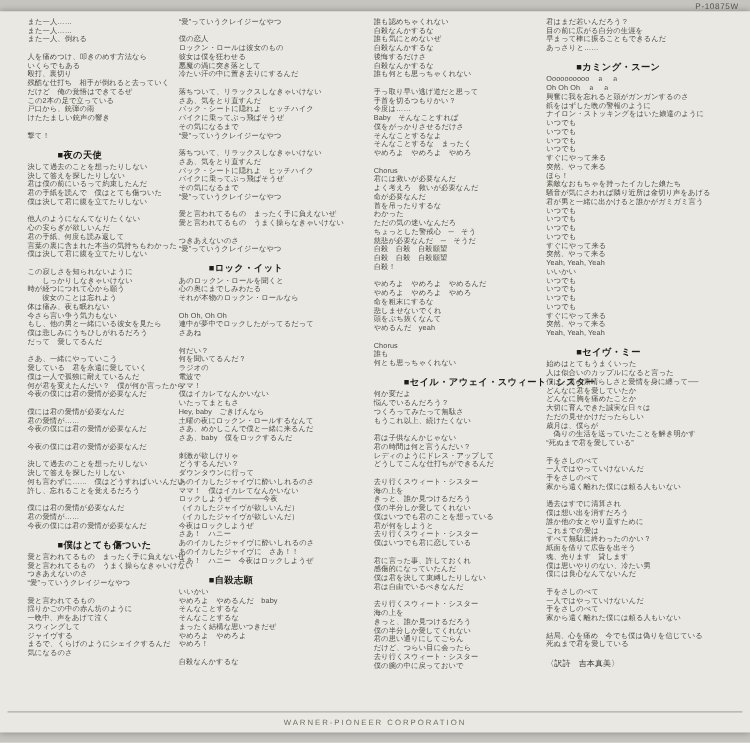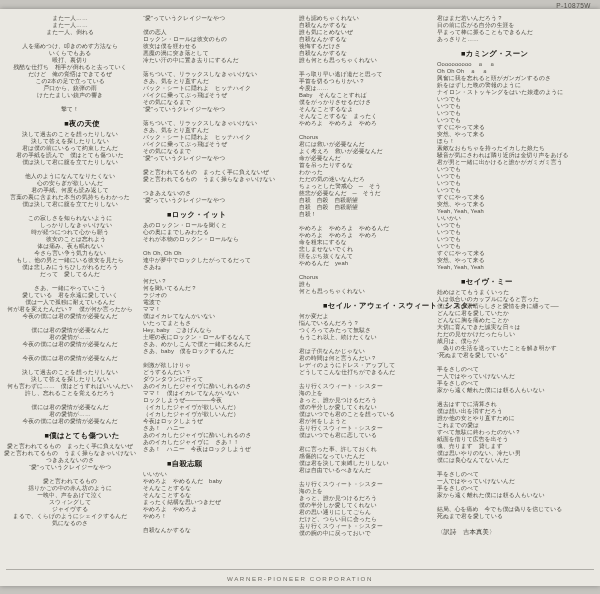--- a/index.html
+++ b/index.html
@@ -15,21 +15,21 @@
   }
   .catalog{
     position:absolute;top:2px;right:9px;
     font-size:6.5px;letter-spacing:.5px;color:#55534d;
   }
   .column{
     position:absolute;top:6px;
     font-size:5.8px;line-height:7px;color:#4c4a42;
     white-space:nowrap;letter-spacing:.1px;
   }
-  #col1{left:4px;text-align:center;}
+  #col1{left:22px;}
   #col2{left:143px;}
   #col3{left:299px;}
   #col4{left:437px;}
   .song-title{
     font-weight:bold;font-size:7.4px;color:#1f1d18;
     margin:4px 0 4px;letter-spacing:.3px;padding-left:24px;
   }
   .verse{margin-bottom:7px;}
   .line{height:7px;}
   .credit{

